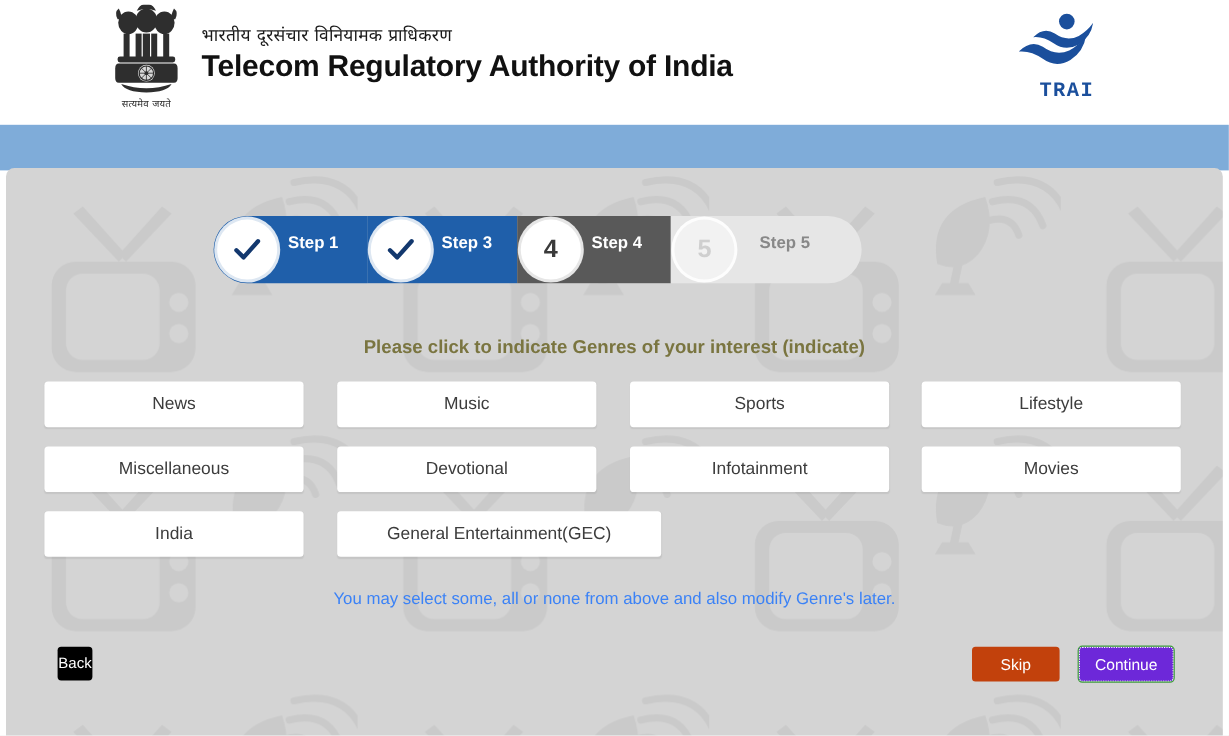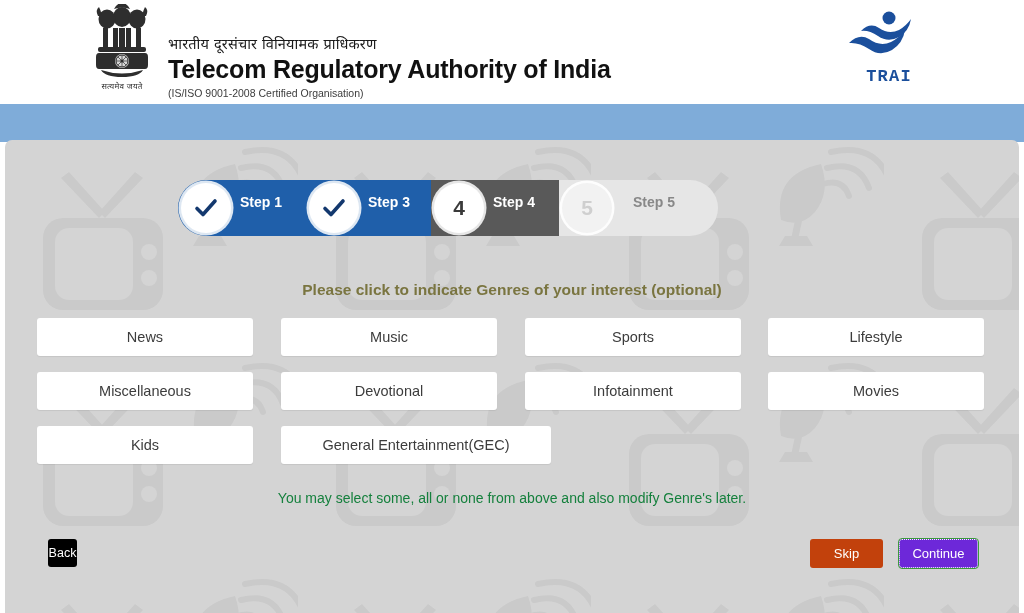--- a/index.html
+++ b/index.html
@@ -24,21 +24,21 @@
     width: 68px; height: 94px;
   }
   .emblem-svg { display: block; width: 68px; height: 78px; }
   .emblem-motto {
     position: absolute; left: 0; top: 76px; width: 68px;
     text-align: center;
     font-size: 8px; color: #2b2b2b; letter-spacing: .2px;
     font-family: "DejaVu Sans", sans-serif;
   }
 
-  .title-block { position: absolute; left: 168px; top: 36px; }
+  .title-block { position: absolute; left: 168px; top: 22px; }
   .title-hindi {
     font-size: 14.5px; color: #1a1a1a; font-weight: 400;
     font-family: "DejaVu Sans", sans-serif;
     letter-spacing: .2px; line-height: 1.2;
   }
   .title-main {
     font-size: 25px; font-weight: bold; color: #111111;
     letter-spacing: -0.2px; line-height: 1.15; margin-top: 2px;
     font-family: "Liberation Sans", sans-serif;
   }
@@ -145,21 +145,21 @@
   .col-0 { left: 0px;   width: 216px; }
   .col-1 { left: 244px; width: 216px; }
   .col-2 { left: 488px; width: 216px; }
   .col-3 { left: 731px; width: 216px; }
   .wide-gec { left: 244px; width: 270px; }
 
   
   .note {
     position: absolute; left: 0; top: 490px; width: 1024px;
     text-align: center;
-    font-size: 14px; color: #15803d;
+    font-size: 14px; color: #3b82f6;
     font-family: "Liberation Sans", sans-serif;
   }
 
   
   .btn {
     position: absolute; border: none; cursor: pointer;
     font-family: "Liberation Sans", sans-serif;
     display: flex; align-items: center; justify-content: center;
     border-radius: 3px;
   }
@@ -216,21 +216,20 @@
 
         <path d="M13 66 q21 7 42 0 q-4 7 -21 7 q-17 0 -21 -7z"></path>
       </g>
     </svg>
     <div class="emblem-motto">सत्यमेव जयते</div>
   </div>
 
   <div class="title-block">
     <div class="title-hindi">भारतीय दूरसंचार विनियामक प्राधिकरण</div>
     <div class="title-main">Telecom Regulatory Authority of India</div>
-    <div class="title-sub">(IS/ISO 9001-2008 Certified Organisation)</div>
   </div>
 
   <div class="trai-logo">
     <svg class="trai-mark" viewBox="0 0 92 56" xmlns="http://www.w3.org/2000/svg">
       <g fill="#1b4f9c">
         <circle cx="46" cy="8" r="6.5"></circle>
         <path d="M18 21 q9 -9 18 -3 q10 7 20 2 q7 -4 12 -11 q-2 12 -12 18 q-11 6 -21 -1 q-9 -6 -17 -5z"></path>
         <path d="M6 33 q10 -10 20 -4 q11 8 22 3 q8 -4 14 -12 q-2 13 -13 20 q-12 7 -23 -1 q-10 -7 -20 -6z"></path>
       </g>
     </svg>
@@ -301,41 +300,41 @@
   <div class="step step-5">
     <div class="step-circle">
       <span class="step-num">5</span>
     </div>
     <span class="step-label">Step 5</span>
   </div>
 </div>
 
 <div class="instruction">
   <span>Please click to indicate Genres of your interest</span>
-  <span class="optional">(optional)</span>
+  <span class="optional">(indicate)</span>
 </div>
 
 <div class="genre-grid">
 
   <div class="genre-row">
     <button class="genre-btn col-1">Music</button>
     <button class="genre-btn col-0">News</button>
     <button class="genre-btn col-2">Sports</button>
     <button class="genre-btn col-3">Lifestyle</button>
   </div>
 
   <div class="genre-row">
     <button class="genre-btn col-0">Miscellaneous</button>
     <button class="genre-btn col-1">Devotional</button>
     <button class="genre-btn col-3">Movies</button>
     <button class="genre-btn col-2">Infotainment</button>
   </div>
 
   <div class="genre-row">
-    <button class="genre-btn col-0">Kids</button>
+    <button class="genre-btn col-0">India</button>
     <button class="genre-btn wide-gec">General Entertainment(GEC)</button>
   </div>
 </div>
 
 <div class="note">You may select some, all or none from above and also modify Genre's later.</div>
 
 <button class="btn btn-back">Back</button>
 <button class="btn btn-skip">Skip</button>
 <button class="btn btn-continue">Continue</button>
 

